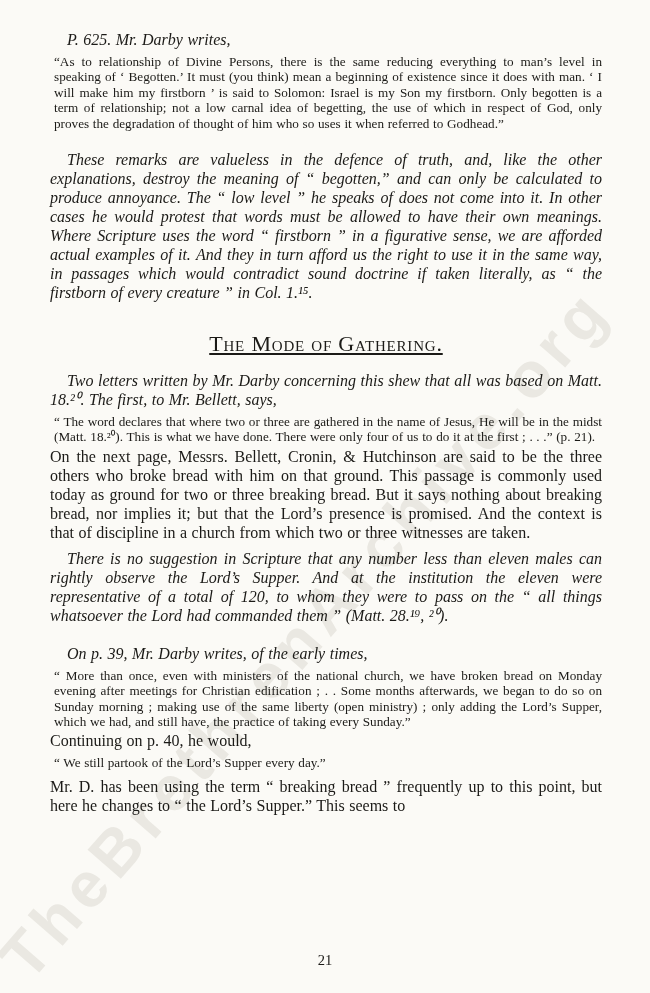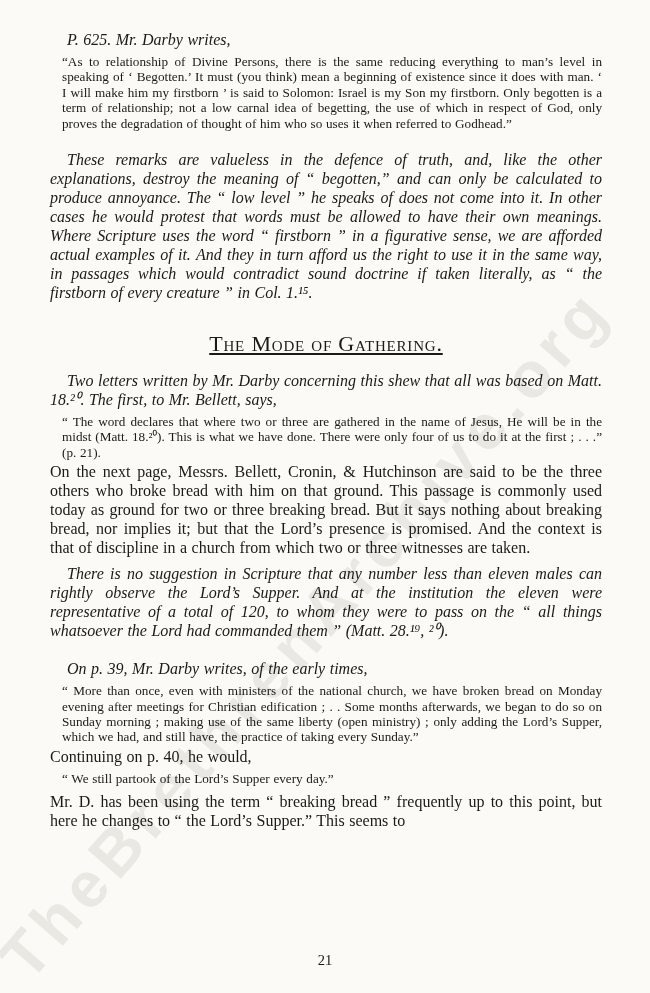--- a/index.html
+++ b/index.html
@@ -24,21 +24,21 @@
     word-spacing: 0.5px;
   }
   .indent { text-indent: 17px; font-style: italic; }
   .sp6 { margin-top: 6px; }
   .sp7 { margin-top: 7px; }
   .sp8 { margin-top: 19px; }
   .quote {
     font-size: 13.2px;
     line-height: 15.4px;
     text-align: justify;
-    margin: 5px 0 2px 12px;
+    margin: 5px 0 2px 4px;
     word-spacing: 0.4px;
   }
   .heading {
     text-align: center;
     font-variant: small-caps;
     font-weight: normal;
     font-size: 22px;
     letter-spacing: 0.8px;
     margin: 32px 0 17px 0;
     line-height: 20px;

